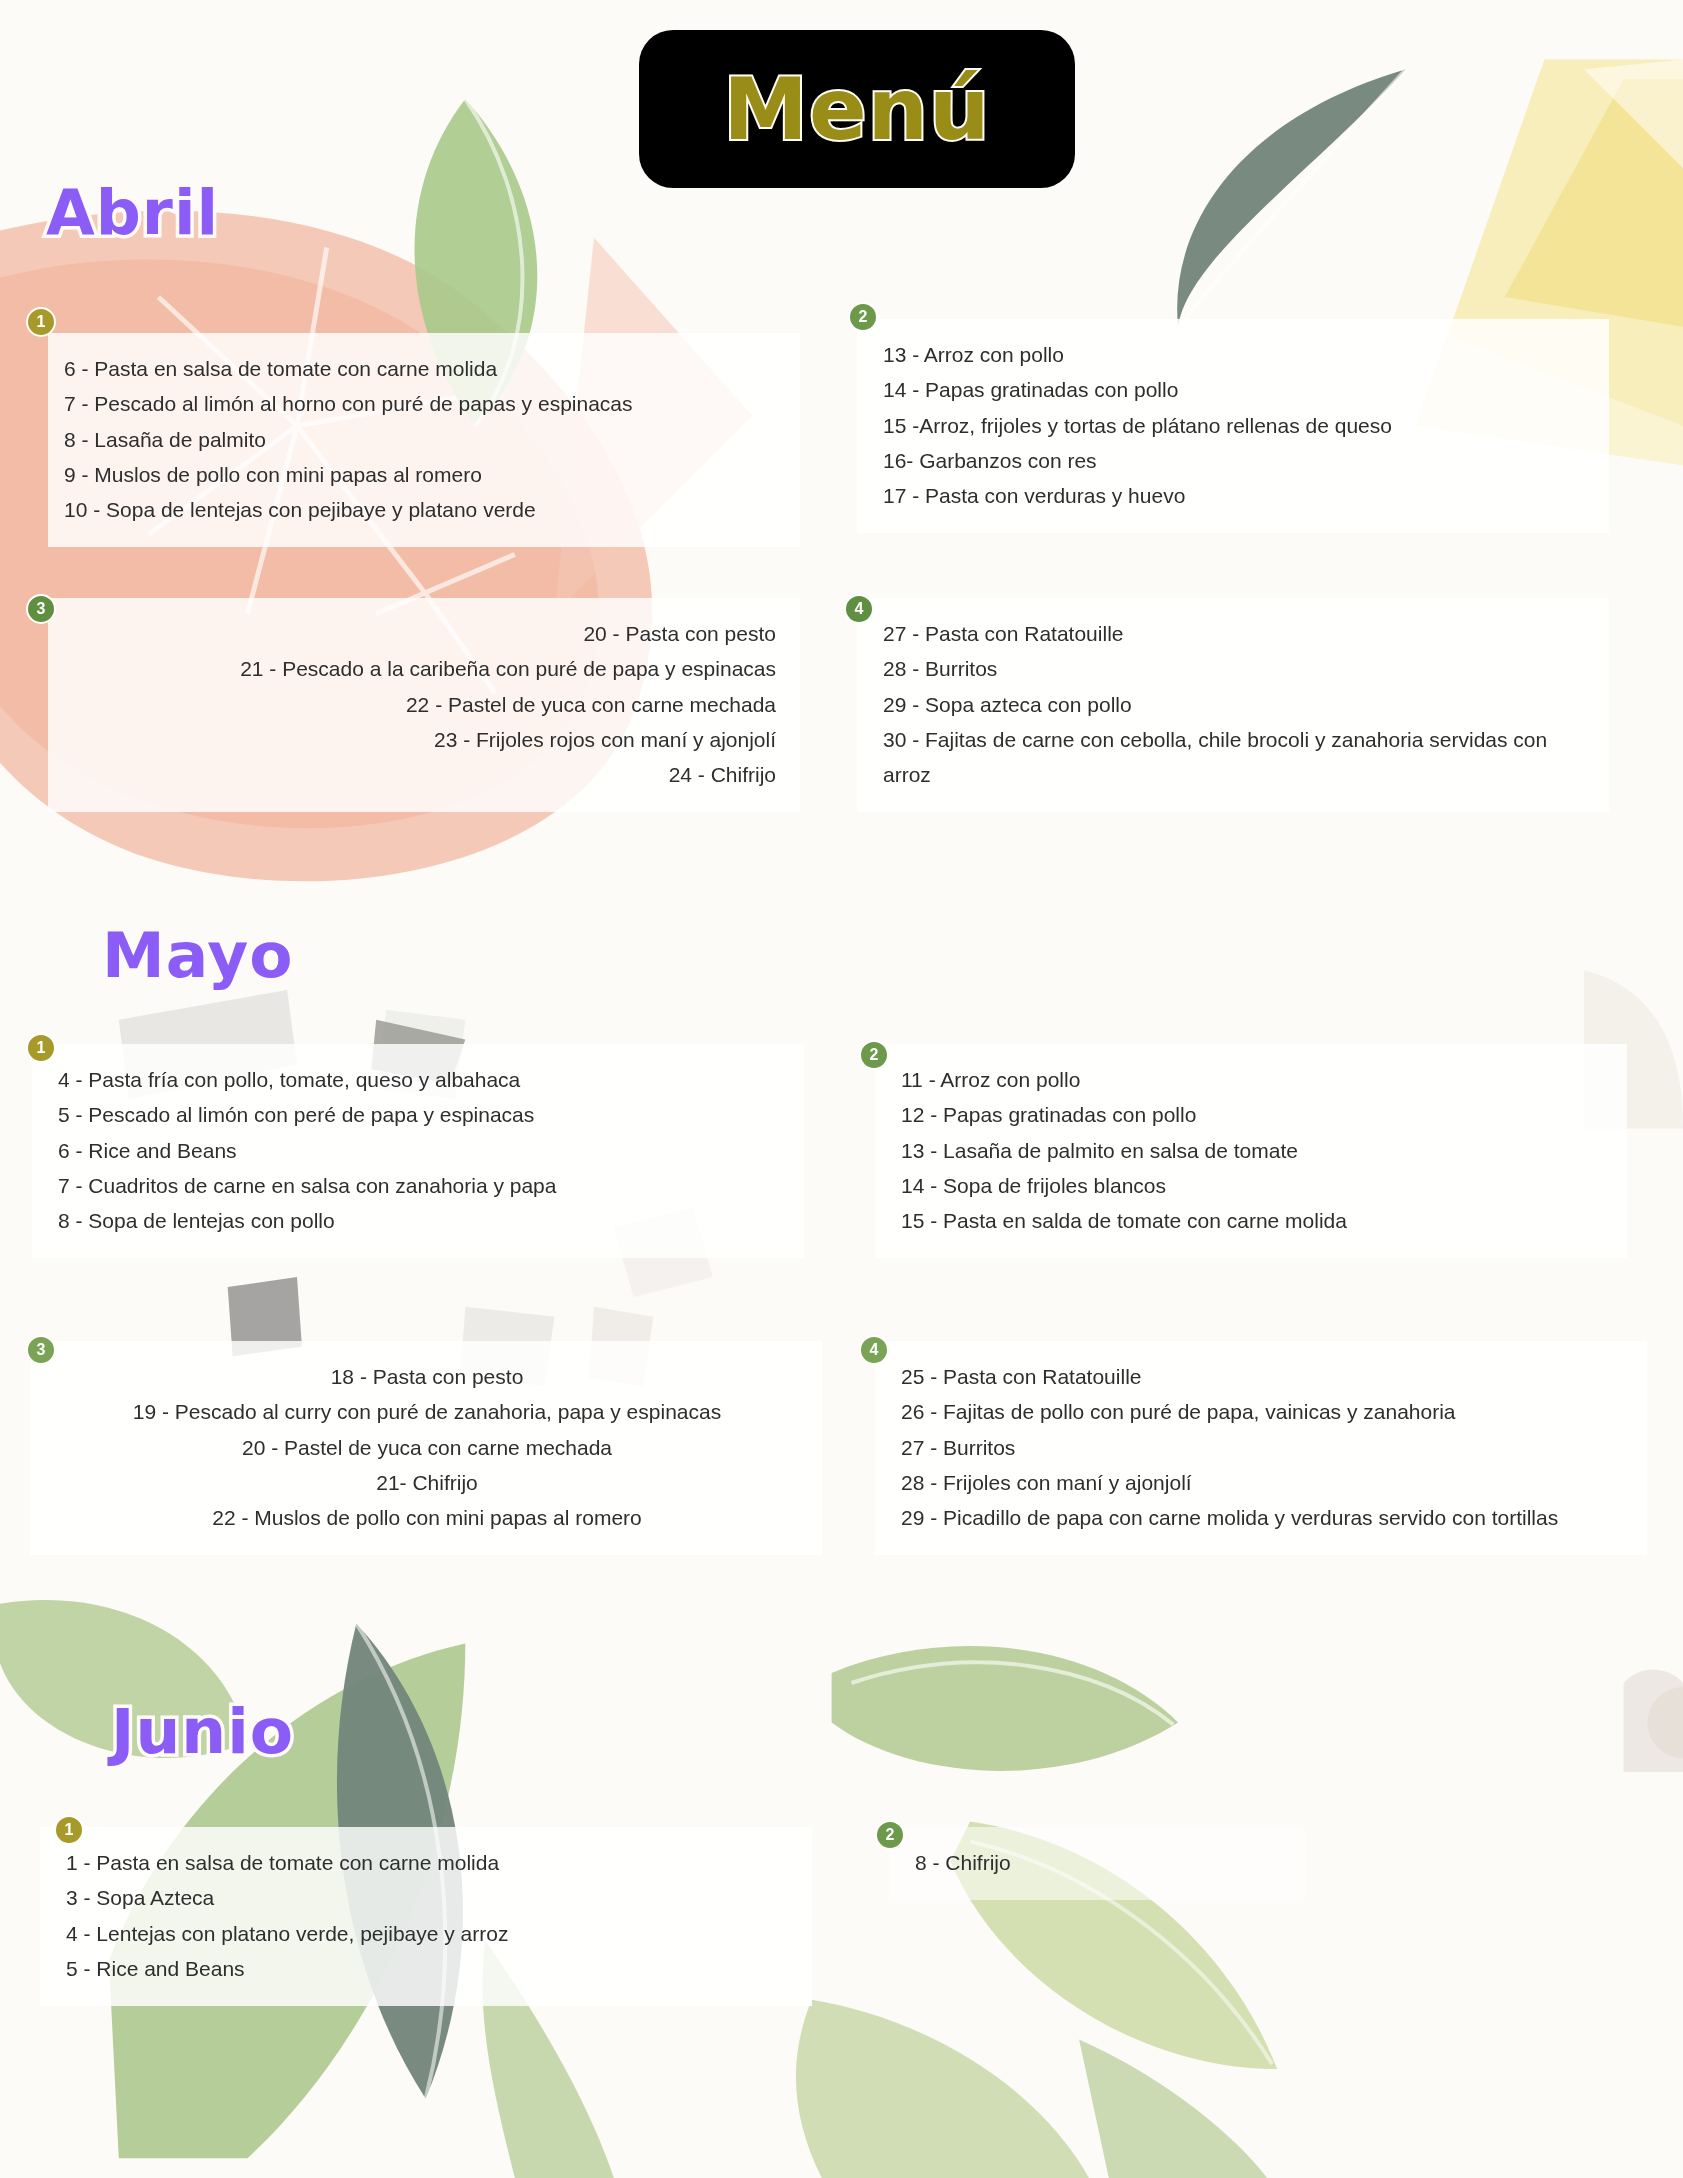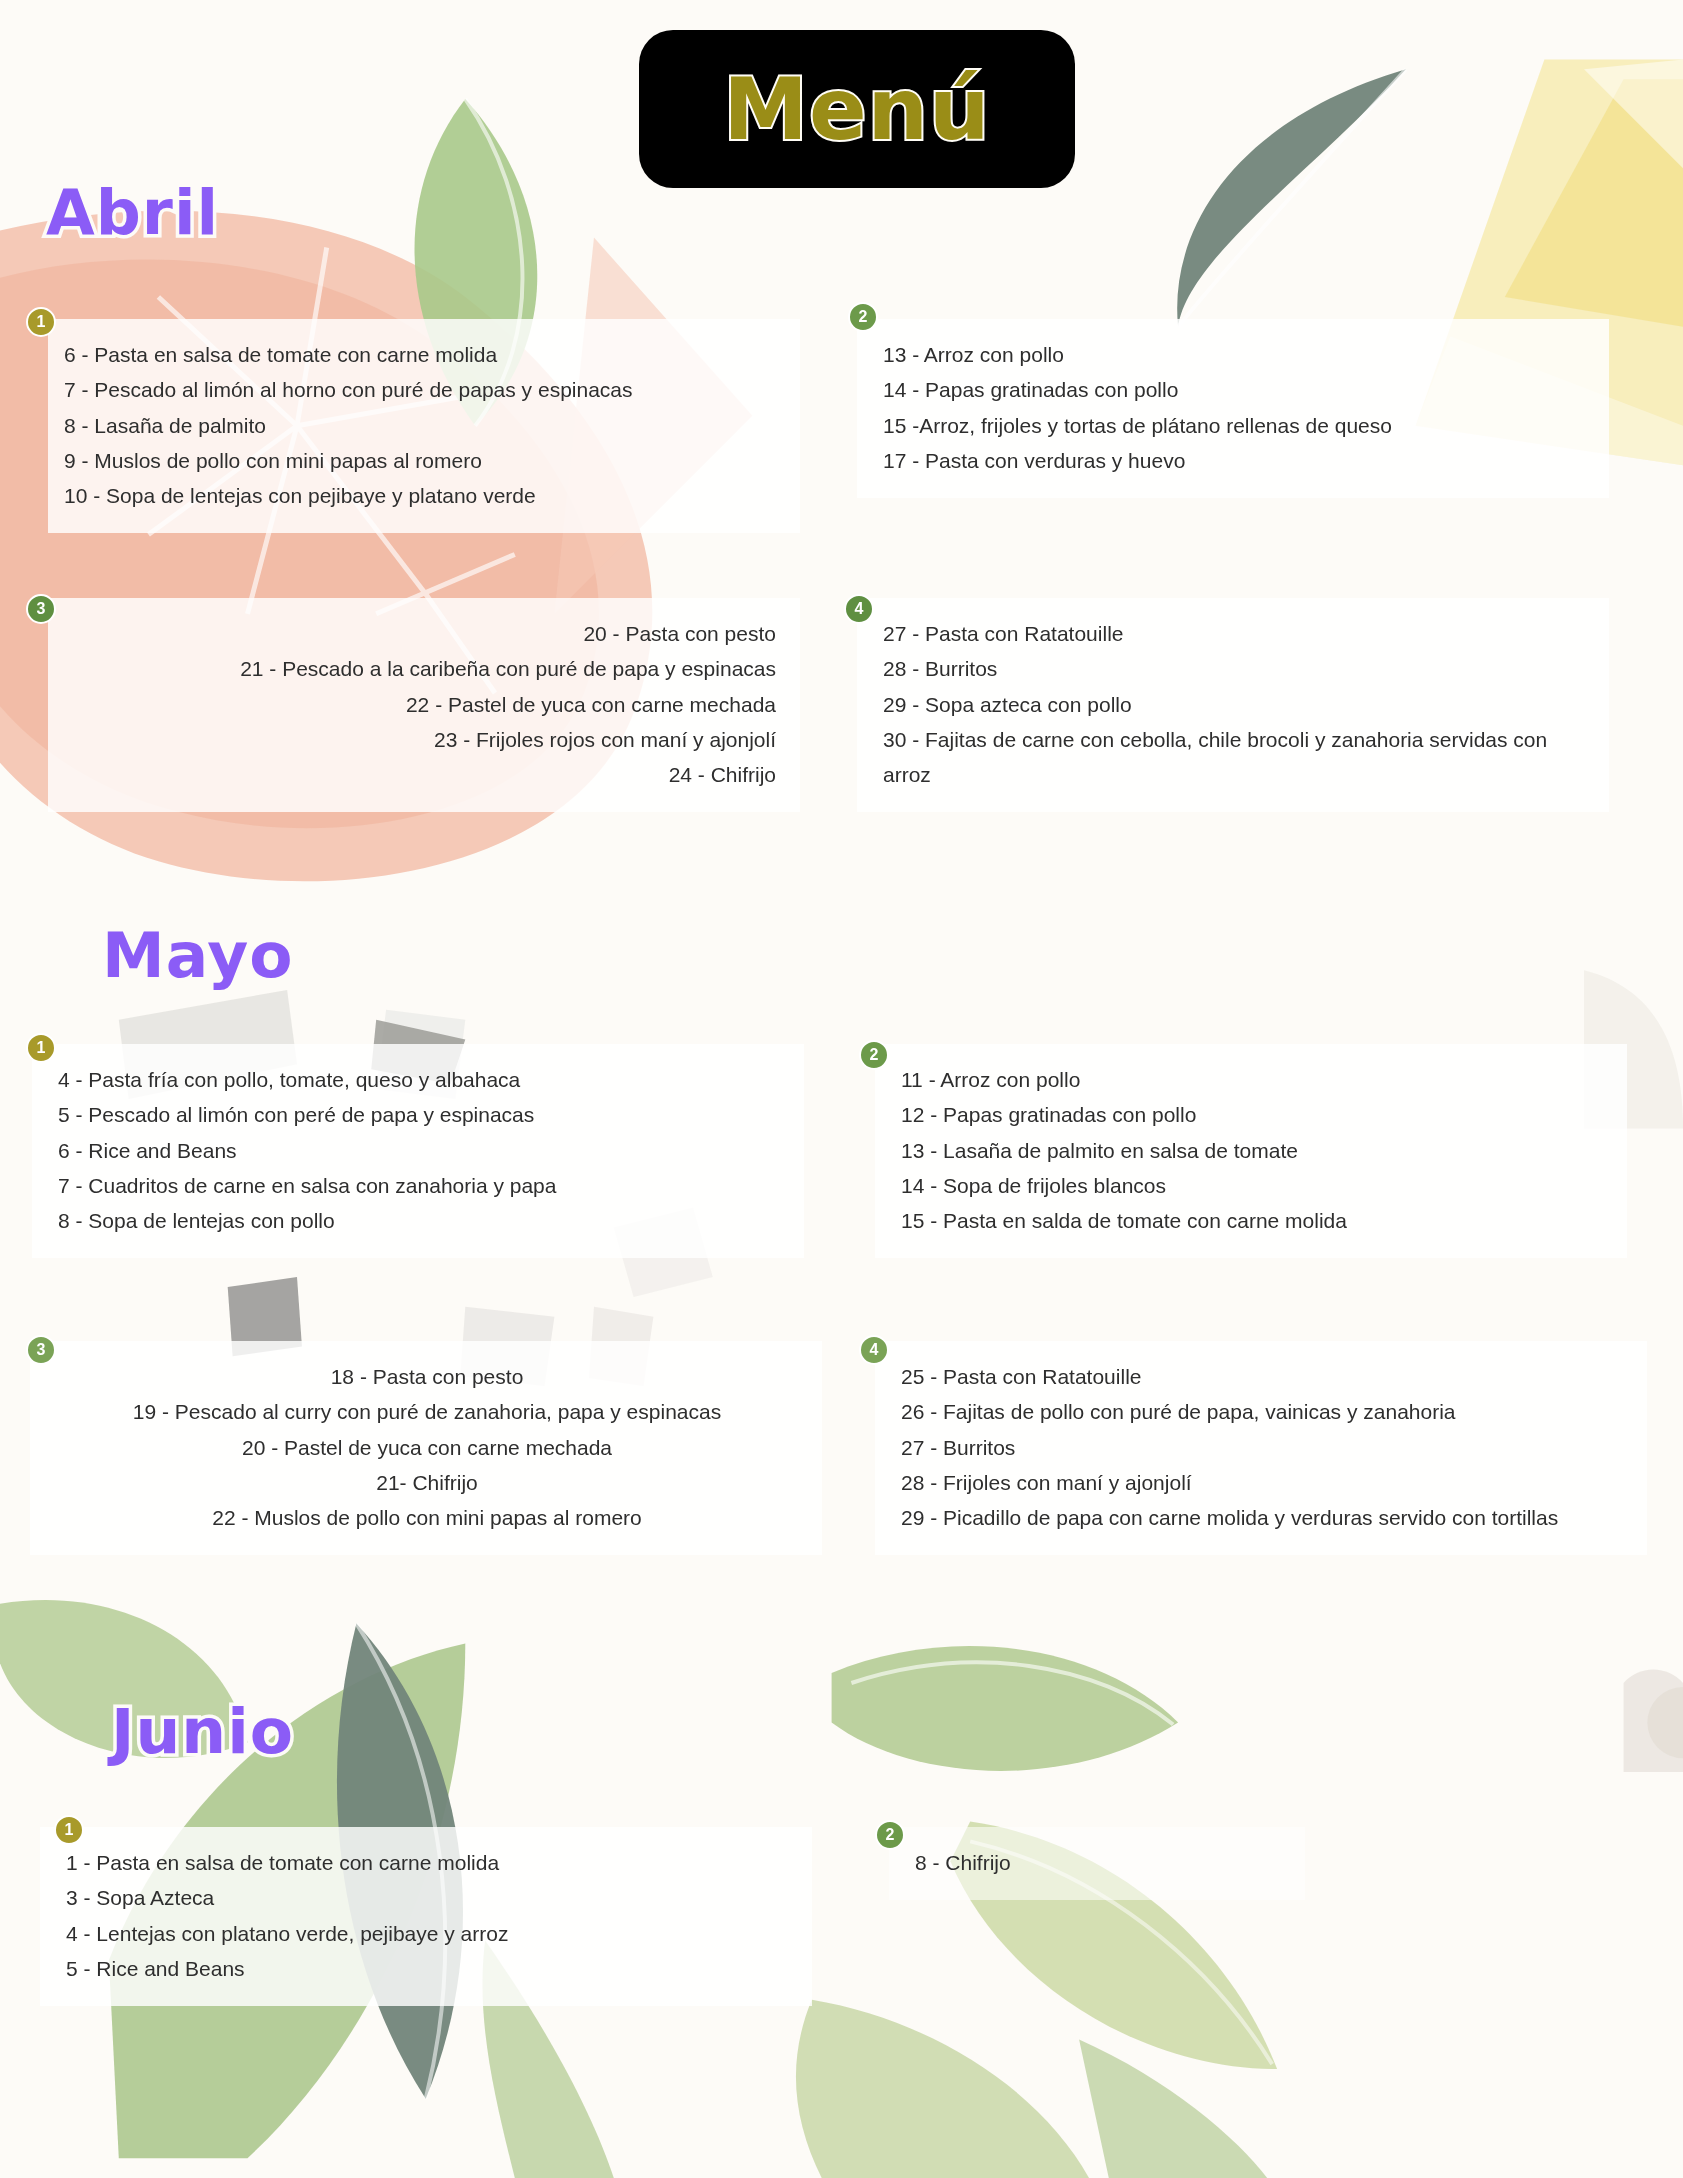--- a/index.html
+++ b/index.html
@@ -145,33 +145,34 @@
   </svg>
 </div>
 
 <div class="title-card">
   <div class="title-text">Menú</div>
 </div>
 
 <div class="month abril">Abril</div>
 
 <div class="badge olive" style="left:26px; top:307px;">1</div>
-<div class="block" style="left:48px; top:319px; width:752px;padding-left:16px;">
+<div class="block" style="left:48px; top:333px; width:752px;padding-left:16px;">
   <div class="line">6 - Pasta en salsa de tomate con carne molida</div>
   <div class="line">7 - Pescado al limón al horno con puré de papas y espinacas</div>
   <div class="line">8 - Lasaña de palmito</div>
   <div class="line">9 - Muslos de pollo con mini papas al romero</div>
   <div class="line">10 - Sopa de lentejas con pejibaye y platano verde</div>
 </div>
 
 <div class="badge green" style="left:848px; top:302px;">2</div>
 <div class="block" style="left:857px; top:319px; width:752px;">
   <div class="line">13 - Arroz con pollo</div>
   <div class="line">14 - Papas gratinadas con pollo</div>
   <div class="line">15 -Arroz, frijoles y tortas de plátano rellenas de queso</div>
+  <div class="line">16- Garbanzos con res</div>
   <div class="line">17 - Pasta con verduras y huevo</div>
 </div>
 
 <div class="badge green2" style="left:26px; top:594px;">3</div>
 <div class="block" style="left:48px; top:598px; width:752px;text-align:right;">
   <div class="line">20 - Pasta con pesto</div>
   <div class="line">21 - Pescado a la caribeña con puré de papa y espinacas</div>
   <div class="line">22 - Pastel de yuca con carne mechada</div>
   <div class="line">23 - Frijoles rojos con maní y ajonjolí</div>
   <div class="line">24 - Chifrijo</div>

